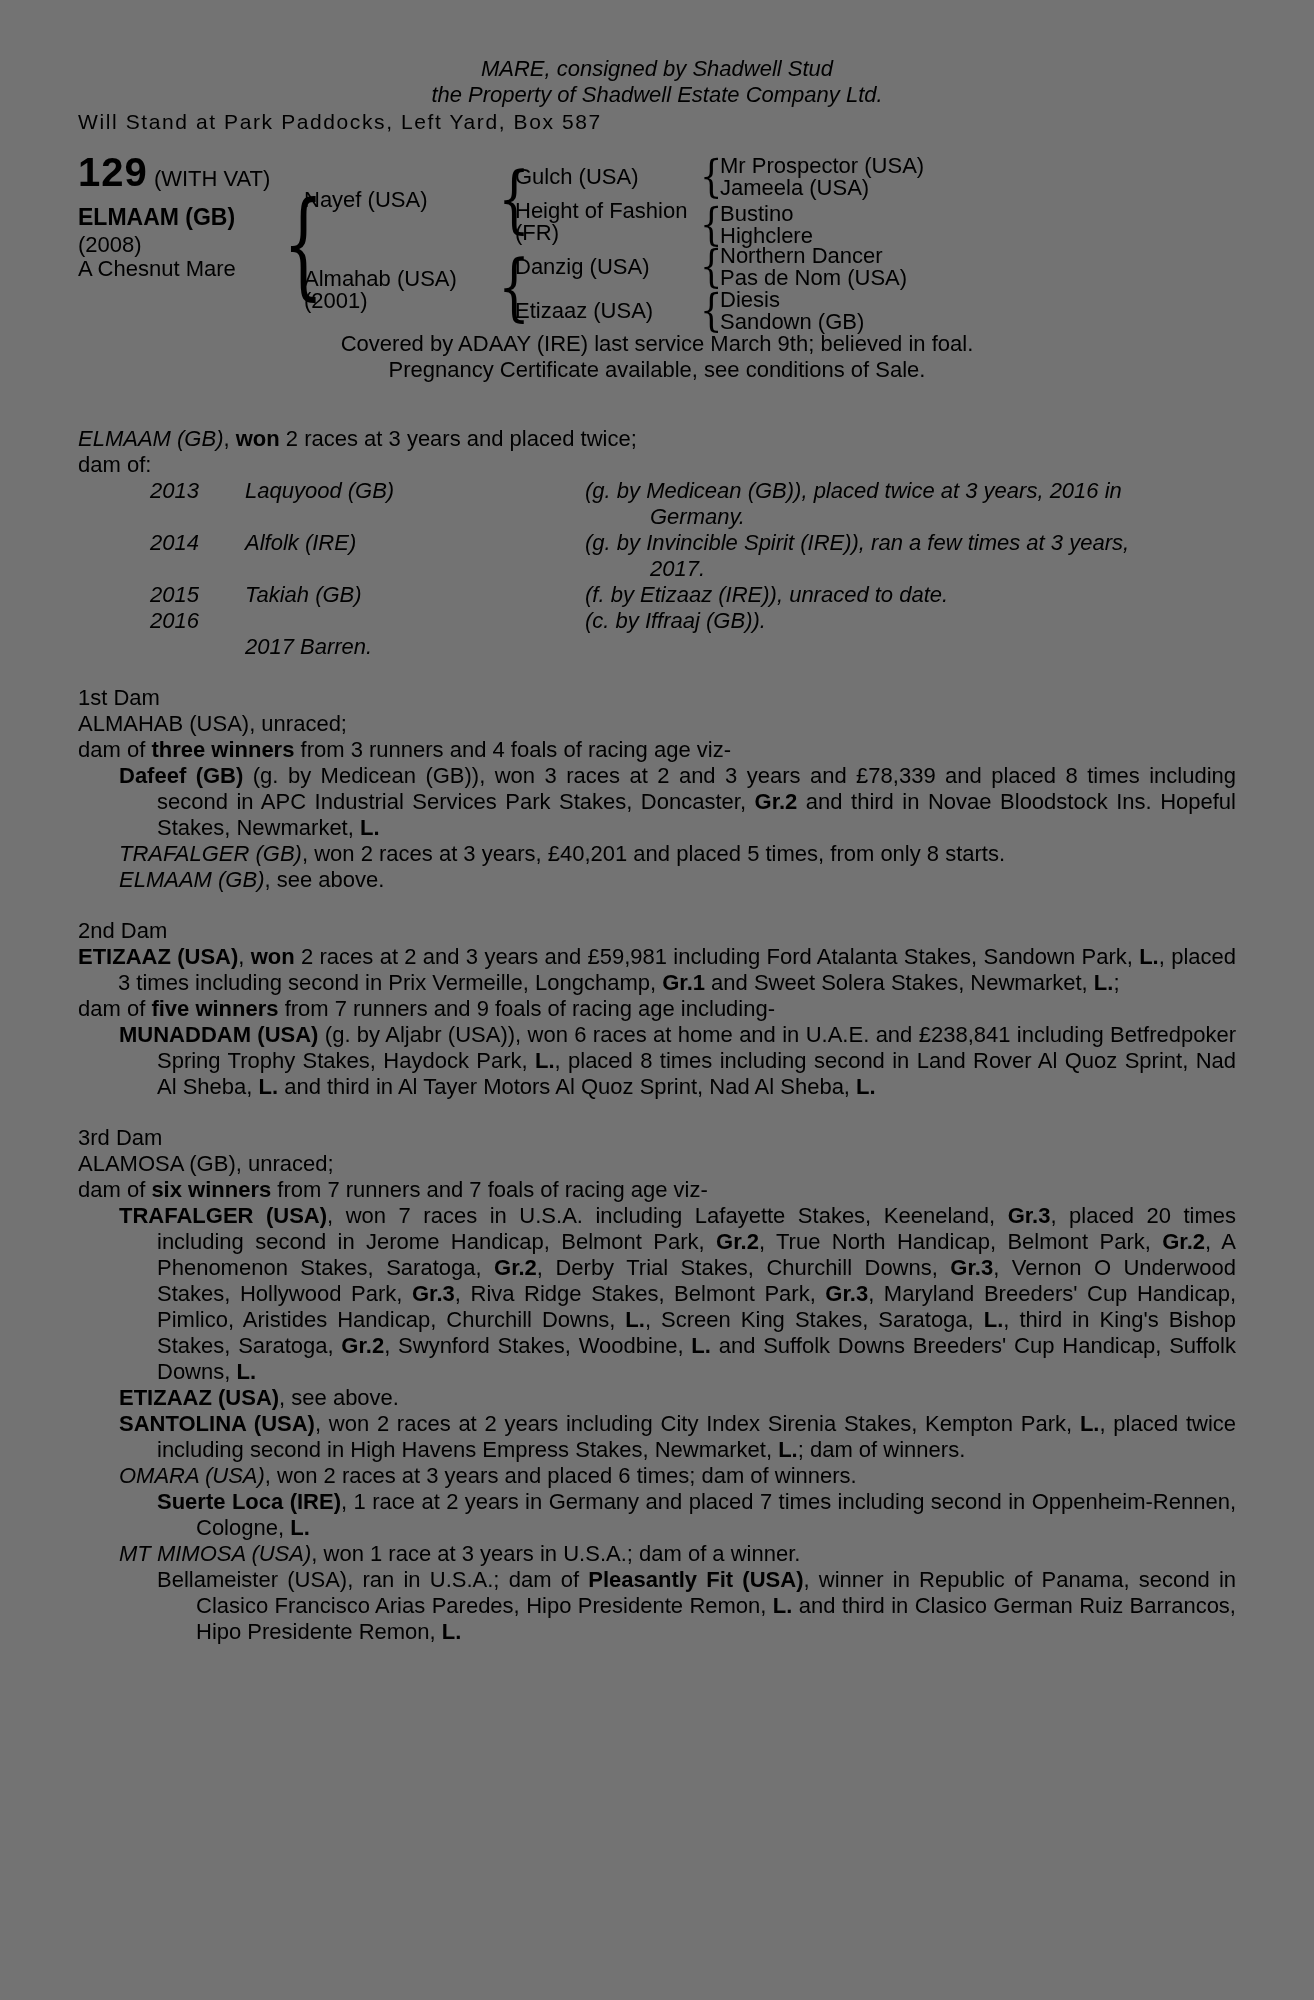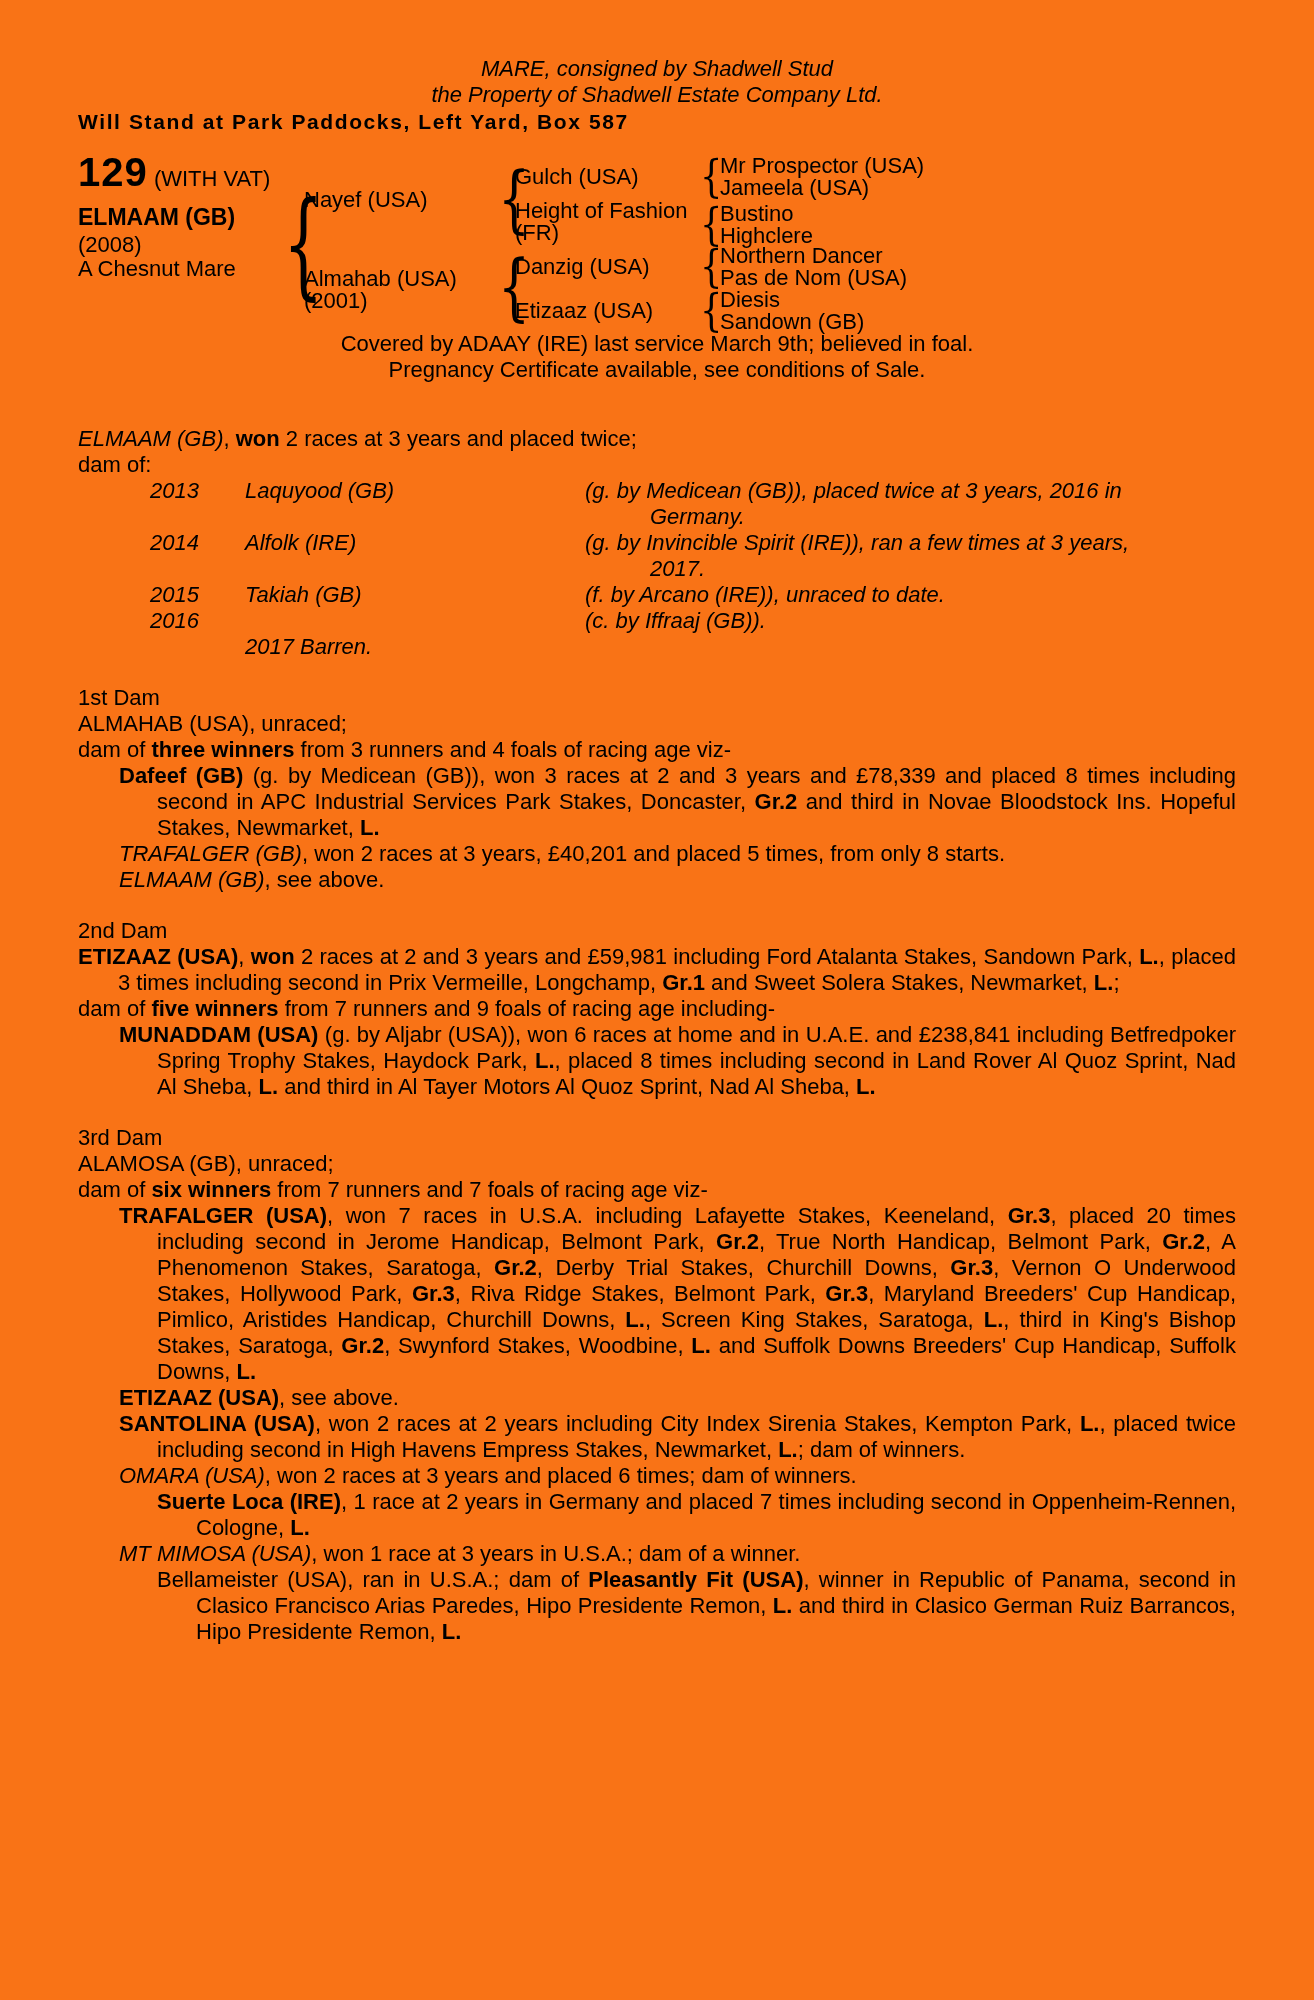--- a/index.html
+++ b/index.html
@@ -1,26 +1,26 @@
 <!DOCTYPE html>
 <html><head>
 <meta charset="utf-8">
 <title>Sale Catalogue Page</title>
 <style>
   html,body{margin:0;padding:0;}
   body{width:1314px;height:2000px;background:#ffffff;color:#000000;
        font-family:"Liberation Sans","DejaVu Sans",sans-serif;font-size:22px;}
-  .page{position:relative;width:1314px;height:2000px;overflow:hidden;background:#f97316;}
+  .page{position:relative;width:1314px;height:2000px;overflow:hidden;background:#737373;}
   .content{position:absolute;left:78px;top:0;width:1158px;}
   .b{font-weight:bold;}
   .i{font-style:italic;}
   .center{text-align:center;}
   .hdr1{margin-top:56px;font-style:italic;line-height:26px;}
   .hdr2{font-style:italic;line-height:26px;}
-  .stand{font-weight:bold;font-size:21px;letter-spacing:1.6px;line-height:28px;}
+  .stand{font-weight:normal;font-size:21px;letter-spacing:1.6px;line-height:28px;}
 
   
   .pedigree{position:relative;height:185px;margin-top:10px;}
   .lot-line{position:absolute;left:0;top:4px;white-space:nowrap;}
   .lot-num{font-size:40px;font-weight:bold;letter-spacing:1px;}
   .vat{font-size:22px;}
   .ped-horse{position:absolute;left:0;top:58px;font-weight:bold;font-size:23px;white-space:nowrap;}
   .ped-text{position:absolute;line-height:22px;white-space:nowrap;}
   .brace{position:absolute;font-family:"DejaVu Serif",serif;font-weight:normal;transform-origin:left center;}
   .brace::before{content:"{";display:block;}
@@ -106,21 +106,21 @@
           <div class="prod-desc">(g. by Medicean (GB)), placed twice at 3 years, 2016 in Germany.</div>
         </div>
         <div class="prod-row">
           <div class="prod-year">2014</div>
           <div class="prod-name">Alfolk (IRE)</div>
           <div class="prod-desc">(g. by Invincible Spirit (IRE)), ran a few times at 3 years, 2017.</div>
         </div>
         <div class="prod-row">
           <div class="prod-year">2015</div>
           <div class="prod-name">Takiah (GB)</div>
-          <div class="prod-desc">(f. by Arcano (IRE)), unraced to date.</div>
+          <div class="prod-desc">(f. by Etizaaz (IRE)), unraced to date.</div>
         </div>
         <div class="prod-row">
           <div class="prod-year">2016</div>
           <div class="prod-name"></div>
           <div class="prod-desc">(c. by Iffraaj (GB)).</div>
         </div>
         <div class="prod-row">
           <div class="prod-year"></div>
           <div class="prod-name">2017 Barren.</div>
           <div class="prod-desc"></div>

